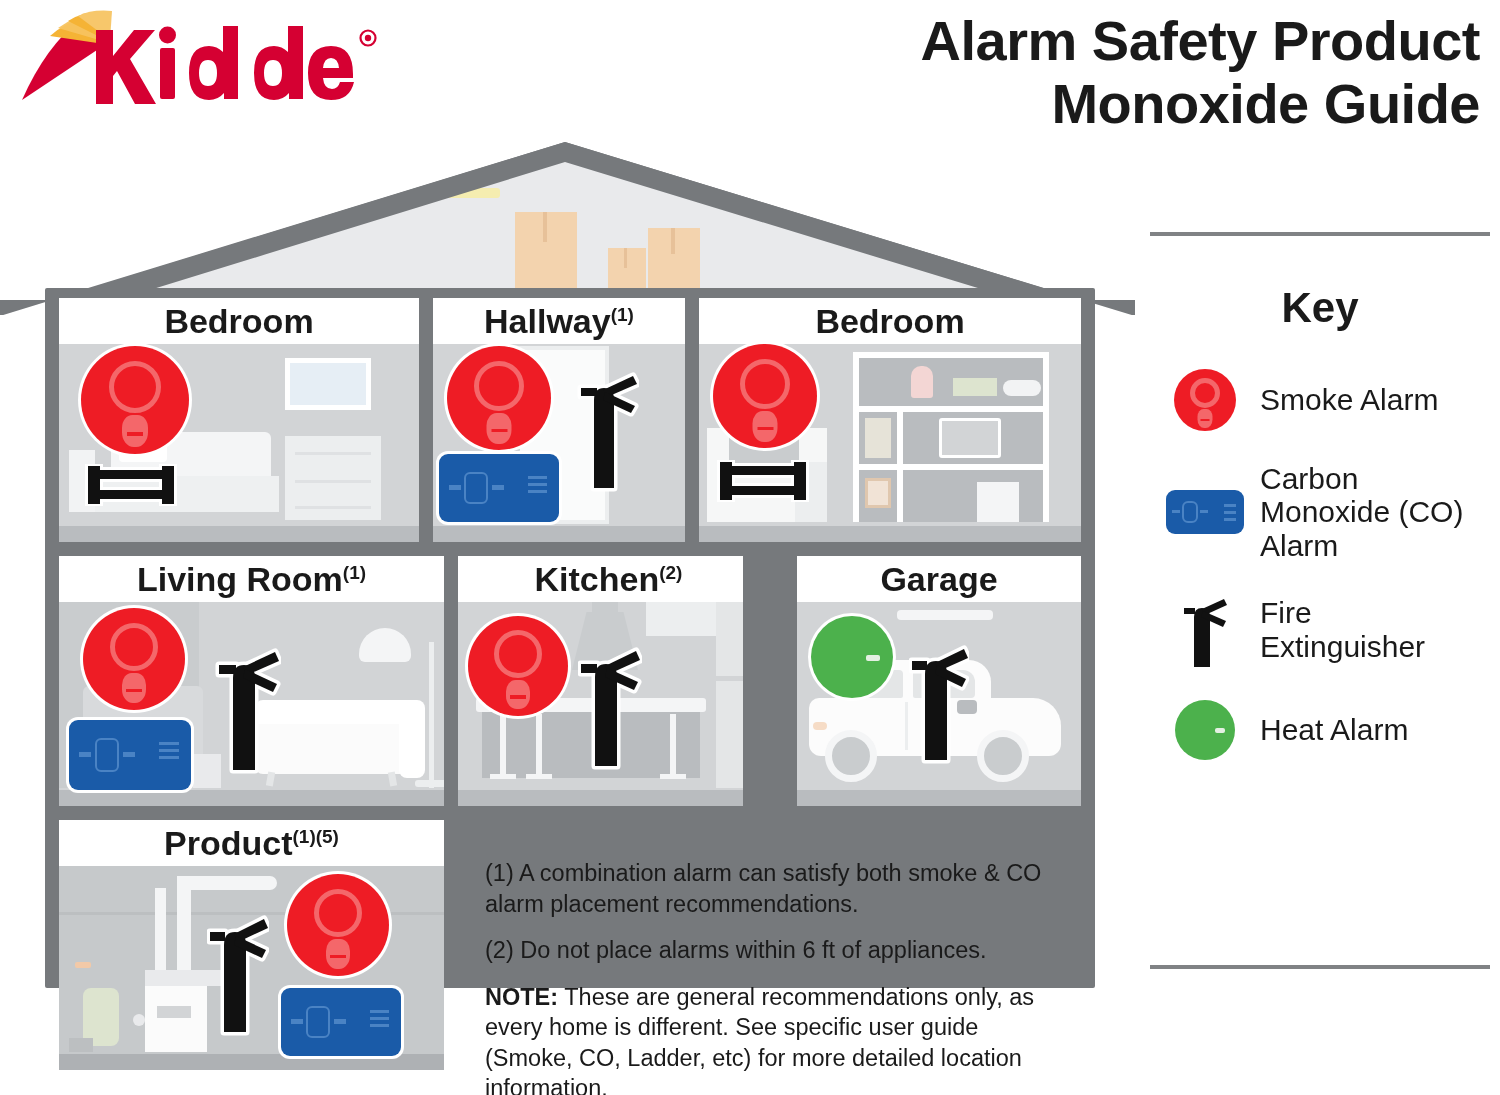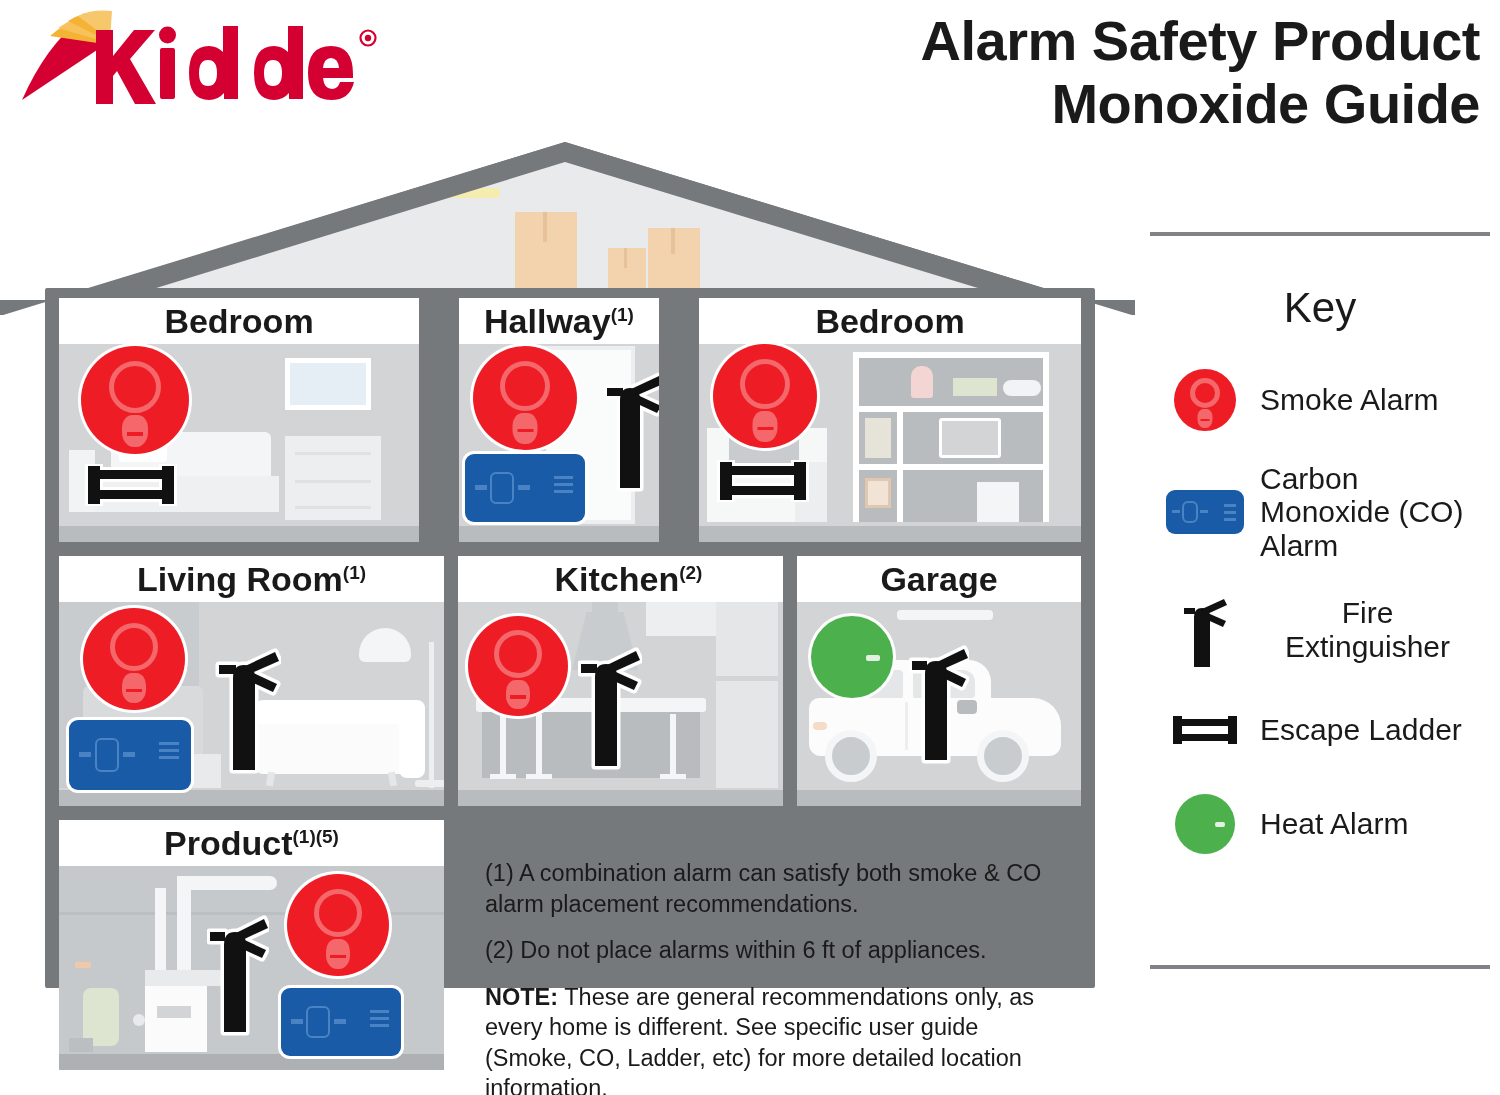--- a/index.html
+++ b/index.html
@@ -117,21 +117,21 @@
     position:absolute;left:485px;top:858px;width:580px;
     font-size:23.5px;line-height:1.30;color:#1a1a1a;
   }
   .notes p{margin:0 0 16px 0;}
   .notes b{font-weight:bold;}
 
   
   .key{position:absolute;left:1150px;top:232px;width:340px;}
   .rule{height:4px;background:#808285;width:340px;}
   .key-title{
-    text-align:center;font-size:42px;font-weight:normal;color:#1a1a1a;
+    text-align:center;font-size:42px;font-weight:bold;color:#1a1a1a;
     margin-top:48px;margin-bottom:26px;
   }
   .key-row{display:flex;align-items:center;min-height:84px;margin-bottom:10px;}
   .key-ico{width:110px;flex:0 0 110px;display:flex;align-items:center;justify-content:center;position:relative;height:84px;}
   .key-txt{font-size:30px;line-height:1.12;color:#1a1a1a;}
   .rule-bot{position:absolute;left:1150px;top:965px;width:340px;height:4px;background:#808285;}
 
   
   .ki-smoke{position:relative;width:62px;height:62px;}
   .ki-smoke .ring{width:30px;height:30px;}
@@ -228,21 +228,21 @@
                   <rect x="3" y="2" width="12" height="38"></rect>
                   <rect x="77" y="2" width="12" height="38"></rect>
                   <rect x="3" y="6" width="86" height="9"></rect>
                   <rect x="3" y="26" width="86" height="9"></rect>
                 </g>
               </svg>
           </div>
         </div>
       </div>
 
-      <div class="room" style="left:388px;top:10px;width:200px;height:244px;margin-left:26px;">
+      <div class="room" style="left:388px;top:10px;width:252px;height:244px;">
         <div class="room-label"><span>Hallway</span><sup>(1)</sup></div>
         <div class="room-body">
           <div class="f" style="left:72px;top:2px;width:104px;height:178px;background:#fafbfb;border:4px solid #eceeef;box-sizing:border-box;"></div>
           <div class="f" style="left:80px;top:94px;width:7px;height:14px;background:#d2d4d6;border-radius:2px;"></div>
           <div class="floor"></div>
           <div class="smoke" style="left:14px;top:2px;width:104px;height:104px;">
             <div class="ring" style="width:50px;height:50px;"></div>
             <div class="bulb" style="width:25px;height:31px;"></div>
           </div>
           <div class="co" style="left:6px;top:110px;width:120px;height:68px;">
@@ -359,21 +359,21 @@
                   <path d="M18 38 q0 -13 11 -13 q11 0 11 13 v92 h-22 z"></path>
                   <path d="M28 27 L60 12 L64 21 L32 35 Z"></path>
                   <path d="M30 29 L62 44 L58 52 L28 38 Z"></path>
                   <rect x="4" y="25" width="17" height="9"></rect>
                 </g>
               </svg>
           </div>
         </div>
       </div>
 
-      <div class="room" style="left:413px;top:268px;width:325px;height:250px;padding-left:16px;">
+      <div class="room" style="left:413px;top:268px;width:285px;height:250px;padding-left:16px;">
         <div class="room-label"><span>Kitchen</span><sup>(2)</sup></div>
         <div class="room-body">
           <div class="f" style="left:188px;top:0px;width:72px;height:34px;background:#eceeef;"></div>
           <div class="f" style="left:258px;top:0px;width:62px;height:186px;background:#e4e6e7;"></div>
           <div class="f" style="left:258px;top:74px;width:62px;height:5px;background:#d2d4d6;"></div>
           <div class="f" style="left:114px;top:10px;width:66px;height:58px;background:#c9ccce;clip-path:polygon(22% 0,78% 0,100% 100%,0 100%);"></div>
           <div class="f" style="left:134px;top:0px;width:26px;height:14px;background:#c9ccce;"></div>
           <div class="f" style="left:18px;top:96px;width:230px;height:14px;background:#f4f5f6;border-radius:3px;"></div>
           <div class="f" style="left:24px;top:110px;width:218px;height:66px;background:#b9bcbf;"></div>
           <div class="f" style="left:42px;top:112px;width:6px;height:64px;background:#f4f5f6;"></div>
@@ -535,38 +535,23 @@
           <svg viewBox="0 0 46 78">
               <g fill="#111111">
                 <path d="M12 26 q0 -9 8 -9 q8 0 8 9 v50 h-16 z"></path>
                 <path d="M20 18 L42 8 L45 14 L23 24 Z"></path>
                 <path d="M21 20 L44 30 L41 36 L19 26 Z"></path>
                 <rect x="2" y="17" width="11" height="6"></rect>
               </g>
             </svg>
         </div>
       </div>
-      <div class="key-txt" style="max-width:215px;text-align:center;">Fire Extinguisher</div>
+      <div class="key-txt" style="max-width:215px;">Fire Extinguisher</div>
     </div>
 
-    <div class="key-row">
-      <div class="key-ico">
-        <div class="ladder ki-ladder" style="position:relative;">
-          <svg viewBox="0 0 66 30">
-              <g fill="#111111">
-                <rect x="1" y="1" width="9" height="28"></rect>
-                <rect x="56" y="1" width="9" height="28"></rect>
-                <rect x="1" y="4" width="64" height="7"></rect>
-                <rect x="1" y="19" width="64" height="7"></rect>
-              </g>
-            </svg>
-        </div>
-      </div>
-      <div class="key-txt">Escape Ladder</div>
-    </div>
 
     <div class="key-row">
       <div class="key-ico">
         <div class="heat ki-heat" style="position:relative;">
           <div class="dash"></div>
         </div>
       </div>
       <div class="key-txt">Heat Alarm</div>
     </div>
   </div>

